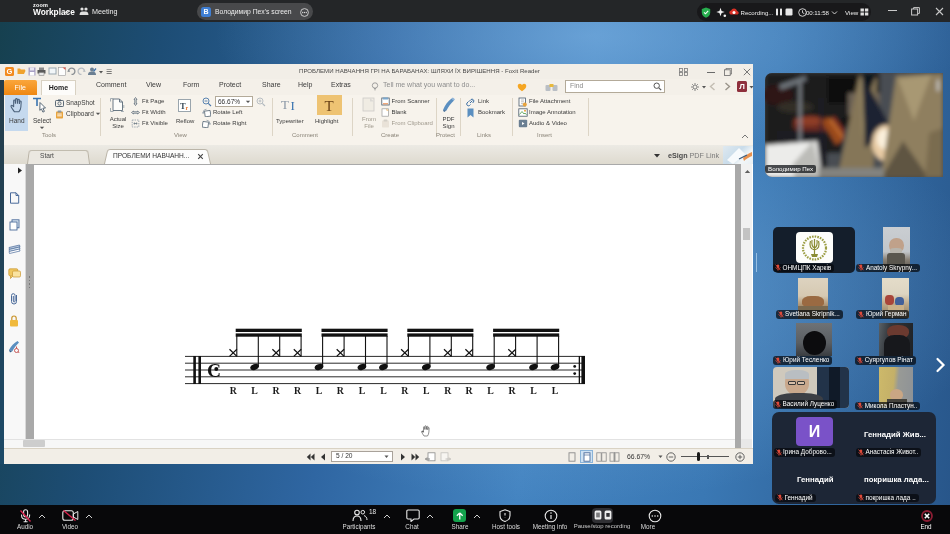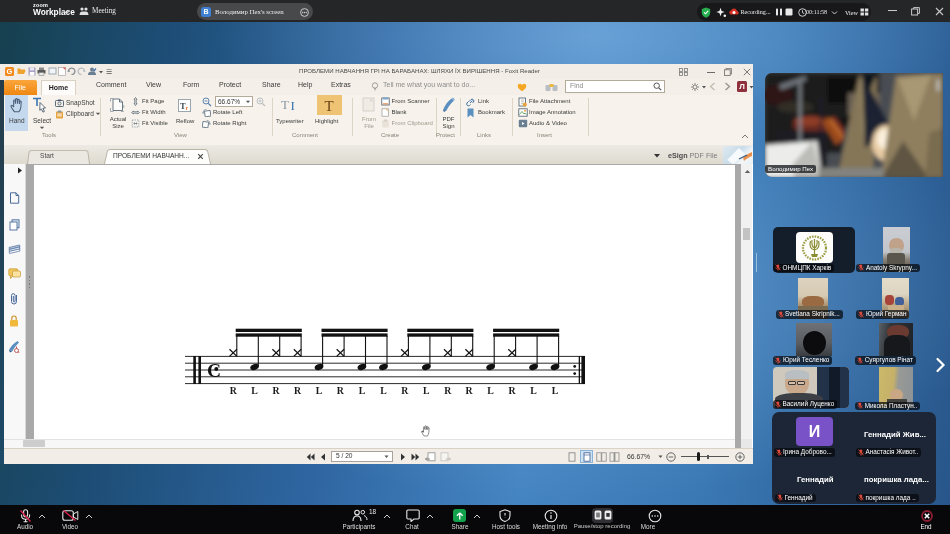--- a/index.html
+++ b/index.html
@@ -1,21 +1,21 @@
 <!DOCTYPE html>
 <html><head>
 <meta charset="utf-8">
 <style>
   html,body{margin:0;padding:0;}
   #app{position:relative;width:950px;height:534px;overflow:hidden;background:#0b0b0d;
        font-family:"Liberation Sans",sans-serif;-webkit-font-smoothing:antialiased;}
   .abs{position:absolute;}
   
   #topbar{left:0;top:0;width:950px;height:22px;background:#242628;}
-  .tb-txt{color:#ececec;font-family:Liberation Serif, serif;}
+  .tb-txt{color:#ececec;}
   
   #desktop{left:0;top:22px;width:950px;height:483.5px;
     background:
       radial-gradient(500px 160px at 590px 14px, rgba(140,190,235,.50), rgba(140,190,235,0) 75%),
       radial-gradient(620px 300px at 565px 270px, rgba(132,183,228,.48), rgba(132,183,228,0) 70%),
       linear-gradient(100deg,#16404f 0%,#1d4d75 16%,#2f66a2 38%,#4484c1 58%,#3a78b4 76%,#28568a 100%);}
   
   #foxit{left:0;top:64px;width:752.5px;height:399.6px;background:#f4f0e9;}
   .fx-title{left:0;top:0;width:752.5px;height:15px;background:#f2eee7;}
   .fx-menu{left:0;top:15px;width:752.5px;height:15.5px;background:#f4f0e9;}
@@ -392,21 +392,21 @@
       <div class="abs" style="left:27px;top:4.2px;width:63px;height:14.8px;background:#ebe8e1;border:1px solid #b9b3a6;border-bottom:none;border-radius:3px 3px 0 0;box-sizing:border-box;transform:perspective(12px) rotateX(3deg);transform-origin:bottom;"></div>
       <div class="abs" style="left:40px;top:7px;font-size:6.6px;color:#4a4a4a;">Start</div>
       <div class="abs" style="left:104px;top:3.2px;width:107px;height:15.8px;background:#fdfdfc;border:1px solid #b9b3a6;border-bottom:none;border-radius:3px 3px 0 0;box-sizing:border-box;transform:perspective(12px) rotateX(3deg);transform-origin:bottom;"></div>
       <div class="abs" style="left:113px;top:7px;font-size:6.6px;color:#333;">ПРОБЛЕМИ НАВЧАНН...</div>
       <svg class="abs" style="left:197px;top:8px" width="7" height="7" viewBox="0 0 7 7">
           <path d="M1.2 1.2 L5.8 5.8 M5.8 1.2 L1.2 5.8" stroke="#444" stroke-width="1.1"></path>
         </svg>
       <svg class="abs" style="left:653px;top:8px" width="8" height="6" viewBox="0 0 8 6">
           <path d="M1 1 L4 4.5 L7 1" fill="#333"></path>
         </svg>
-      <div class="abs" style="left:668px;top:6.5px;font-size:7.2px;font-weight:bold;color:#4a4a4a;">eSign <span style="font-weight:normal;color:#7a7a7a;">PDF File</span></div>
+      <div class="abs" style="left:668px;top:6.5px;font-size:7.2px;font-weight:bold;color:#4a4a4a;">eSign <span style="font-weight:normal;color:#7a7a7a;">PDF Link</span></div>
       <div class="abs" style="left:723px;top:1px;width:30px;height:18px;background:linear-gradient(135deg,#dfe9f0 0%,#c9dcea 45%,#f2f6f8 70%,#e8eef2 100%);"></div>
       <svg class="abs" style="left:723px;top:1px" width="30" height="18" viewBox="0 0 30 18">
           <path d="M4 14 L16 2 L22 8 L10 18 Z" fill="#f7fafc"></path>
           <path d="M20 12 C23 9 26 7 29 6 L29 10 C26 11 23 13 21 15 Z" fill="#e8914f"></path>
           <path d="M16 13 L24 9" stroke="#3a5a7a" stroke-width="1.2"></path>
         </svg>
     </div>
     <div class="abs" id="docarea">
 
       <div class="abs" style="left:0;top:0;width:25.5px;height:284px;background:#f8f8f8;border-right:1px solid #d9d9d9;box-sizing:border-box;"></div>

